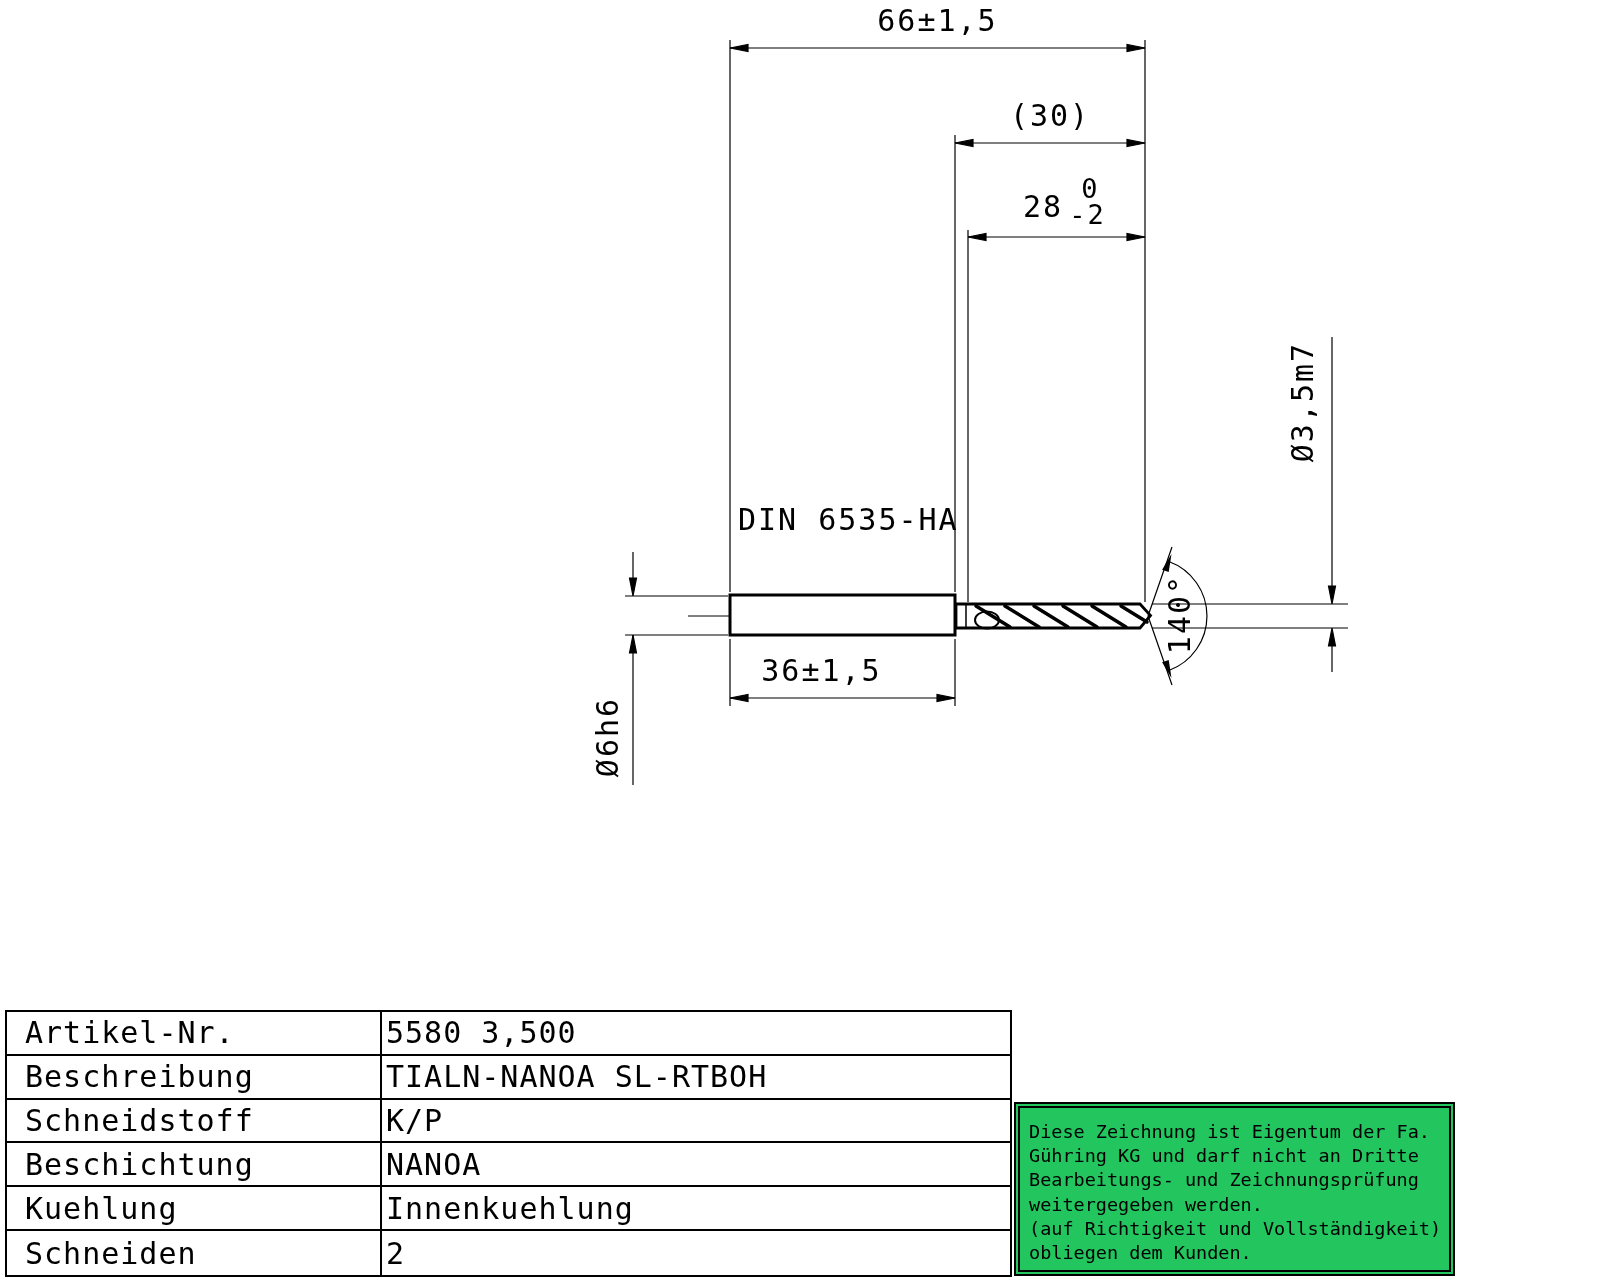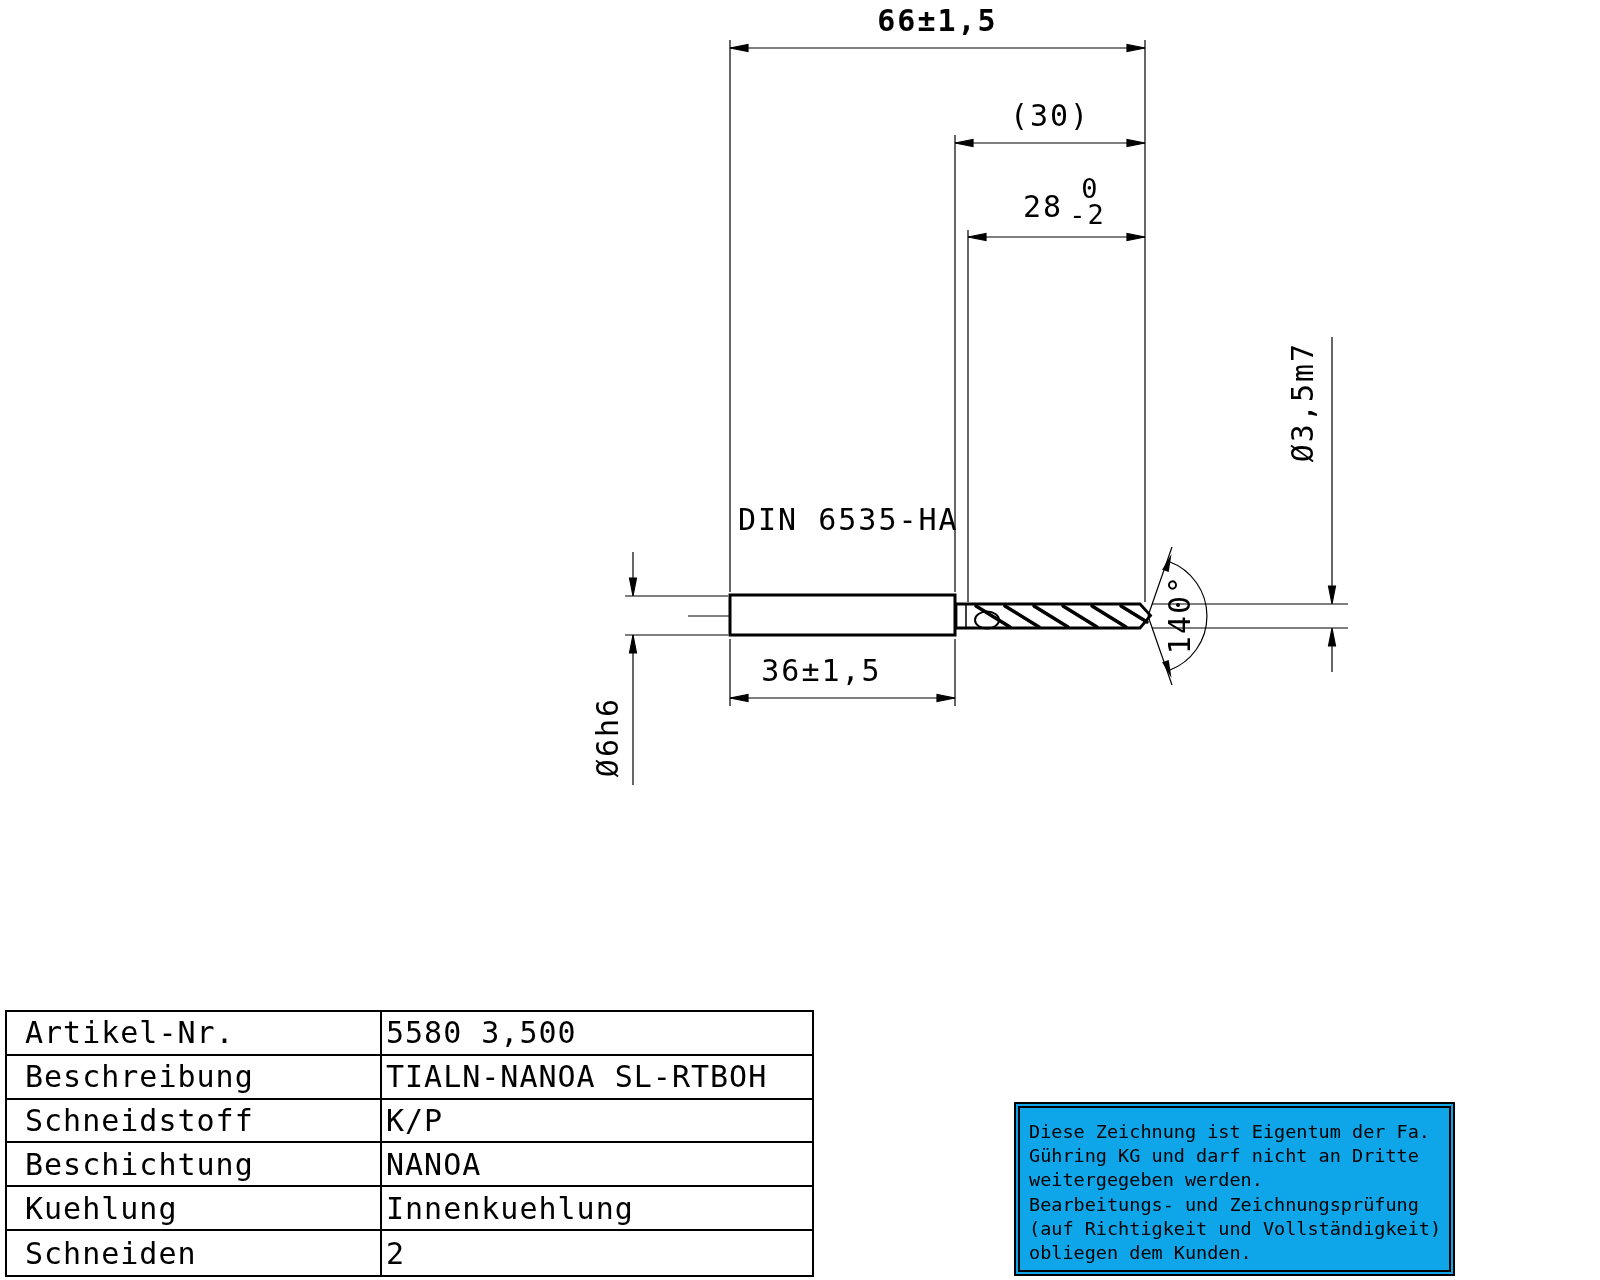--- a/index.html
+++ b/index.html
@@ -12,31 +12,31 @@
   .tolgroup{position:absolute;display:flex;align-items:flex-start;letter-spacing:2px;}
   .tolmain{font-size:30px;line-height:30px;margin-top:16px;}
   .tolstack{display:flex;flex-direction:column;margin-left:6px;}
   .tolup{font-size:27px;line-height:26px;padding-left:12px;}
   .toldn{font-size:27px;line-height:26px;}
   
   .logo-cell{position:absolute;left:5px;top:968px;width:377px;height:44px;border:2px solid #000;
              box-sizing:border-box;display:flex;align-items:center;justify-content:center;background:#fff;}
   .logo-text{font-family:"Liberation Sans","DejaVu Sans",sans-serif;font-weight:bold;font-size:40px;
              letter-spacing:6px;color:#fff;-webkit-text-stroke:2px #000;text-shadow:0 0 1px #000;}
-  .data-table{position:absolute;left:5px;top:1010px;width:809px;height:267px;border:2px solid #000;
+  .data-table{position:absolute;left:5px;top:1010px;width:1007px;height:267px;border:2px solid #000;
               box-sizing:border-box;display:grid;grid-template-columns:375px 1fr;grid-template-rows:repeat(6,1fr);
               background:#fff;}
   .cell{box-sizing:border-box;display:flex;align-items:center;font-size:30px;letter-spacing:1px;
         border-bottom:2px solid #000;white-space:nowrap;overflow:visible;}
   .cell.lab{border-right:2px solid #000;padding-left:18px;}
   .cell.val{padding-left:4px;}
   .cell.lastrow{border-bottom:none;}
   
   .notice-outer{position:absolute;left:1014px;top:1102px;width:441px;height:174px;border:2px solid #000;
-                box-sizing:border-box;background:#0ea5e9;}
+                box-sizing:border-box;background:#22c55e;}
   .notice-inner{position:absolute;left:2px;top:2px;right:2px;bottom:2px;border:2px solid #000;
                 box-sizing:border-box;padding:12px 2px 8px 9px;}
   .notice-line{font-size:18.5px;line-height:24.2px;white-space:nowrap;letter-spacing:0px;}
 </style>
 </head>
 <body>
 
 <div id="canvas">
 
   <svg id="drawing-svg" width="1600" height="1280" viewBox="0 0 1600 1280">
@@ -104,21 +104,21 @@
 
     <g stroke="#000" stroke-width="1.2" fill="none">
       <line x1="1148" y1="616" x2="1172" y2="547"></line>
       <line x1="1148" y1="616" x2="1172" y2="685"></line>
       <path d="M1168.8,561.5 A58,58 0 0 1 1168.8,670.5"></path>
       <polygon points="1171.5,554 1168.7,572.1 1162.1,569.7" fill="#000" stroke="none"></polygon>
       <polygon points="1171.5,678 1168.7,659.9 1162.1,662.3" fill="#000" stroke="none"></polygon>
     </g>
   </svg>
 
-  <div class="dimtext center" style="left:730px;top:5px;width:415px;font-weight:bold;">66±1,5</div>
+  <div class="dimtext center" style="left:730px;top:5px;width:415px;">66±1,5</div>
 
   <div class="dimtext center" style="left:955px;top:100px;width:190px;">(30)</div>
 
   <div class="tolgroup" style="left:1023px;top:176px;">
     <span class="tolmain">28</span>
     <span class="tolstack">
       <span class="tolup">0</span>
       <span class="toldn">-2</span>
     </span>
   </div>
@@ -146,20 +146,20 @@
     <div class="cell lab">Kuehlung</div>
     <div class="cell val">Innenkuehlung</div>
     <div class="cell lab lastrow">Schneiden</div>
     <div class="cell val lastrow">2</div>
   </div>
 
   <div class="notice-outer">
     <div class="notice-inner">
       <div class="notice-line">Diese Zeichnung ist Eigentum der Fa.</div>
       <div class="notice-line">Gühring KG und darf nicht an Dritte</div>
+      <div class="notice-line">Bearbeitungs- und Zeichnungsprüfung</div>
       <div class="notice-line">weitergegeben werden.</div>
-      <div class="notice-line">Bearbeitungs- und Zeichnungsprüfung</div>
       <div class="notice-line">(auf Richtigkeit und Vollständigkeit)</div>
       <div class="notice-line">obliegen dem Kunden.</div>
     </div>
   </div>
 
 </div>
 
 </body></html>

